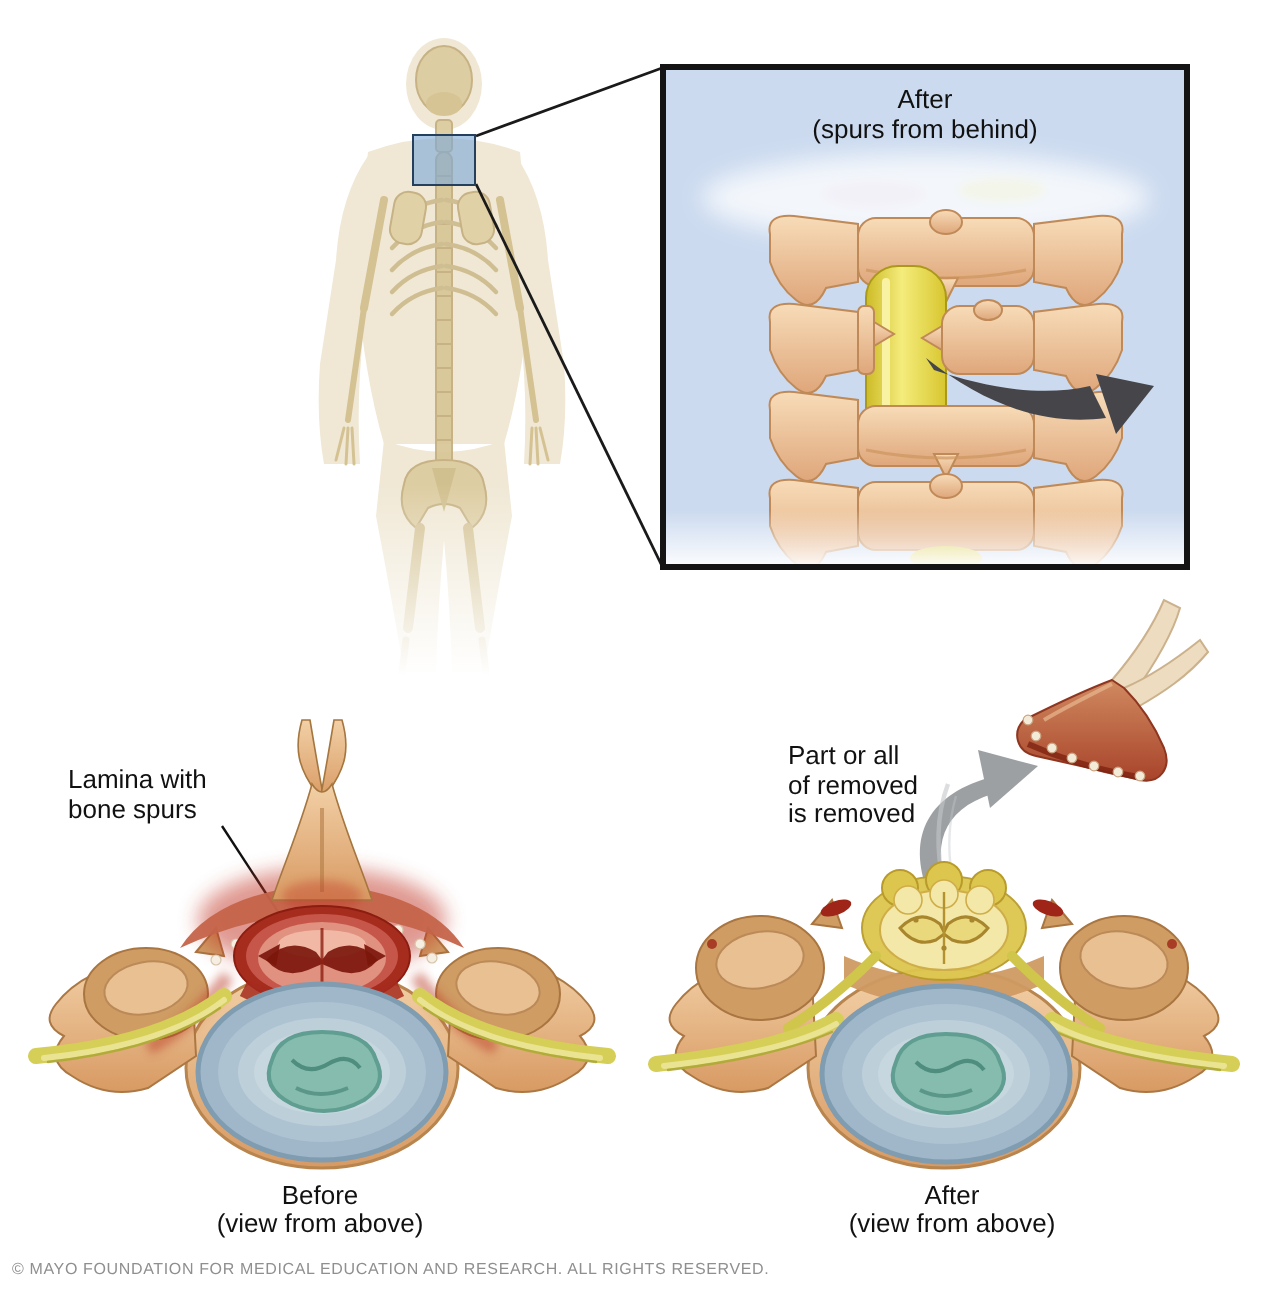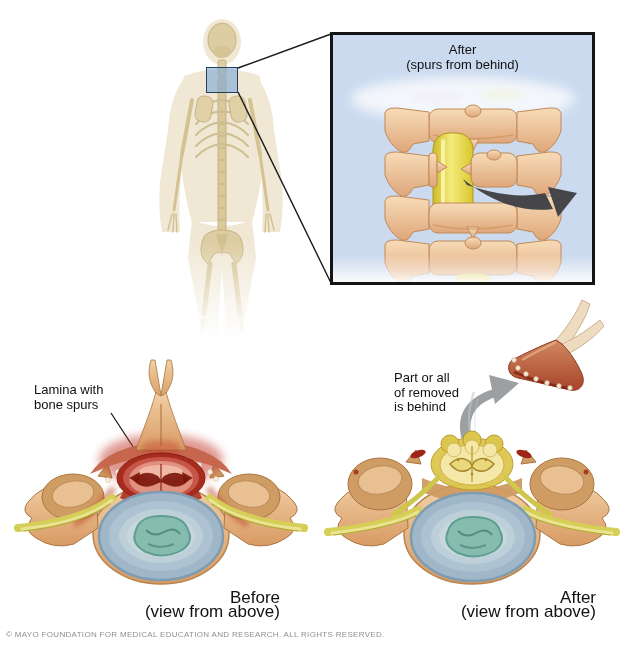--- a/index.html
+++ b/index.html
@@ -1,21 +1,21 @@
 <!DOCTYPE html>
 <html><head>
 <meta charset="utf-8">
 <style>
   html,body{margin:0;padding:0;background:#fff;}
   .canvas{position:relative;width:620px;height:648px;background:#ffffff;
           font-family:"Liberation Sans",sans-serif;overflow:hidden;}
   .abs{position:absolute;}
   svg{display:block;}
   .label{font-size:13px;line-height:14.5px;color:#111;}
-  .caption{font-size:17px;line-height:14px;color:#111;text-align:right;}
+  .caption{font-size:13px;line-height:14px;color:#111;text-align:center;}
   .caption span{display:block;}
   .label span{display:block;}
   .inset{border:3px solid #141414;background:#cbdaef;box-sizing:content-box;}
   .inset-title{position:absolute;top:7px;left:0;right:0;text-align:center;
                font-size:13px;line-height:15px;color:#111;z-index:3;}
   .inset-title span{display:block;}
   .copyright{font-size:8px;letter-spacing:.32px;color:#8f8f8f;}
   .neck-box{background:rgba(126,170,216,.62);border:1.6px solid #24405c;box-sizing:border-box;}
 </style>
 </head>
@@ -339,21 +339,21 @@
   </svg>
 
   <div class="abs label" style="left:34px;top:383px;">
     <span>Lamina with</span>
     <span>bone spurs</span>
   </div>
 
   <div class="abs label" style="left:394px;top:371px;">
     <span>Part or all</span>
     <span>of removed</span>
-    <span>is behind</span>
+    <span>is removed</span>
   </div>
 
   <div class="abs caption" style="left:40px;top:591px;width:240px;">
     <span>Before</span>
     <span>(view from above)</span>
   </div>
 
   <div class="abs caption" style="left:356px;top:591px;width:240px;">
     <span>After</span>
     <span>(view from above)</span>

